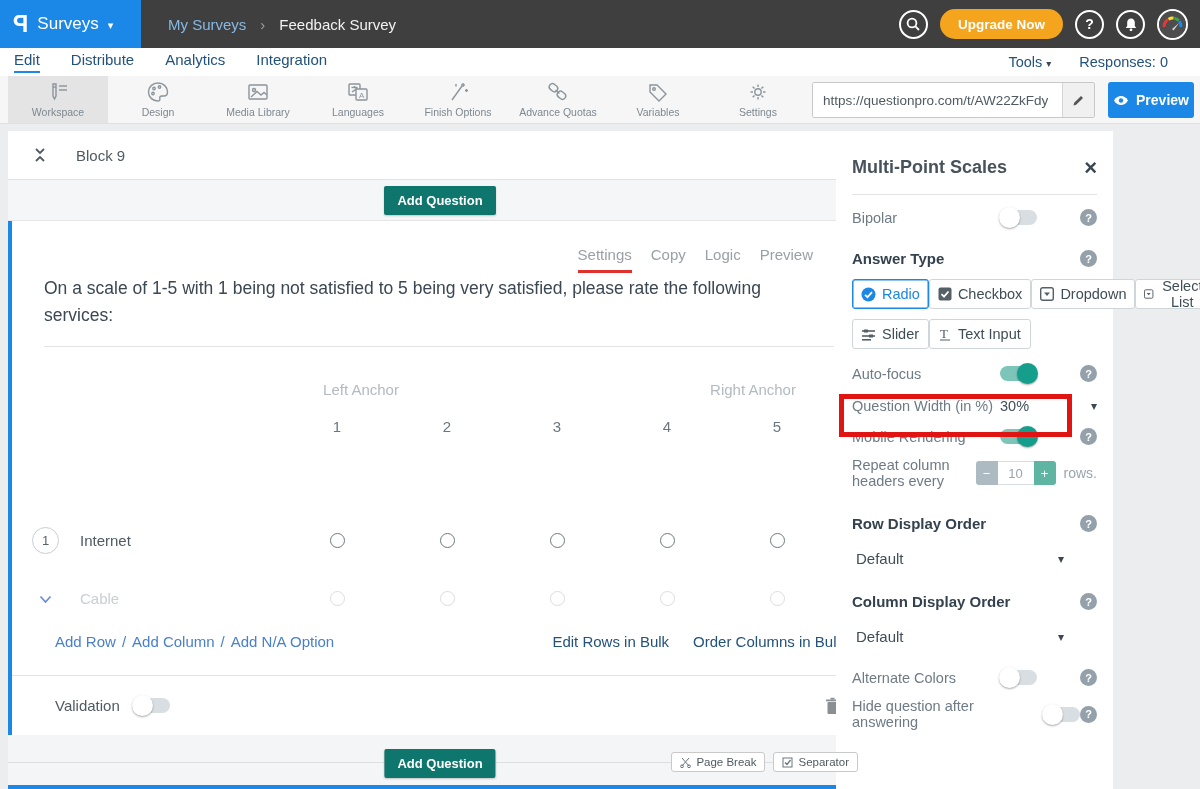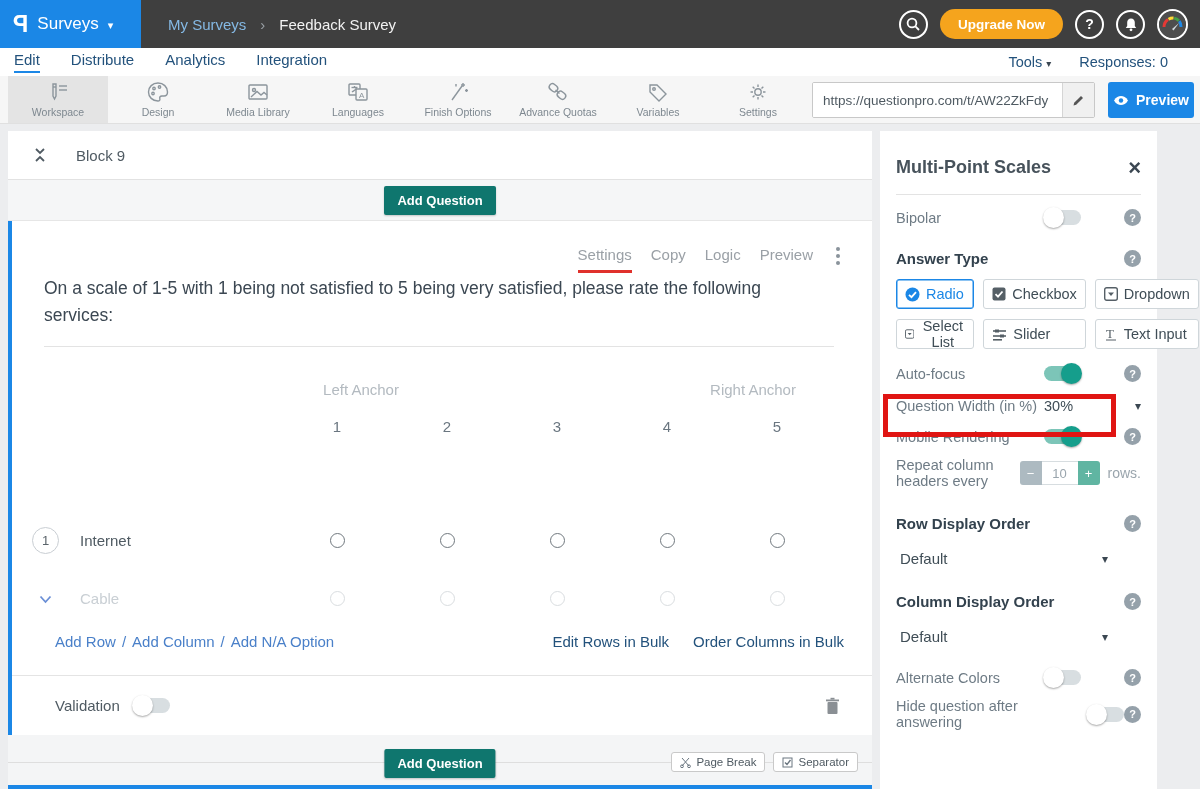--- a/index.html
+++ b/index.html
@@ -90,36 +90,36 @@
   .trash-btn { margin-left:auto; cursor:pointer; display:flex; }
 
   .footer-strip { height:54px; background:#f4f5f6; position:relative; }
   .footer-strip::before { content:""; position:absolute; left:0; right:0; top:27px; height:1px; background:#dedede; }
   .footer-strip .add-q-btn { position:absolute; left:50%; transform:translateX(-50%); top:14px; }
   .mini-btns { position:absolute; right:14px; top:17px; display:flex; gap:8px; }
   .mini-btn { background:#fff; border:1px solid #c9c9c9; border-radius:3px; font-size:11.5px; color:#4f5a62; padding:3px 8px; display:flex; align-items:center; gap:5px; cursor:pointer; font-family:inherit; z-index:1; }
   .blue-divider { position:absolute; bottom:0; left:0; width:100%; height:4px; background:#1b87e6; }
 
   
-  .sidebar { position:absolute; left:880px; top:7px; width:277px; height:658px; background:#fff; padding:26px 16px 8px 16px; }
+  .sidebar { position:absolute; left:836px; top:7px; width:277px; height:658px; background:#fff; padding:26px 16px 8px 16px; }
   .sb-title-row { display:flex; align-items:center; justify-content:space-between; }
   .sb-title { font-size:18px; font-weight:600; color:#47525b; }
   .sb-close { font-size:22px; font-weight:bold; color:#3b4752; cursor:pointer; line-height:18px; }
   .sb-divider { margin-top:16px; border-top:1px solid #e3e3e3; }
   .sb-row { display:flex; align-items:center; }
   .sb-label { font-size:14.5px; color:#6e7b85; }
   .sb-label.wide { flex:0 0 148px; }
   .sb-bold { font-size:15px; font-weight:bold; color:#33424e; }
   .help { width:17px; height:17px; border-radius:50%; background:#95a1aa; color:#fff; font-size:11px; font-weight:bold; display:flex; align-items:center; justify-content:center; margin-left:auto; cursor:pointer; flex-shrink:0; }
   .toggle { width:37px; height:15px; border-radius:8px; background:#d8dee1; position:relative; cursor:pointer; flex-shrink:0; }
   .toggle .knob { width:21px; height:21px; border-radius:50%; background:#fff; position:absolute; top:-3px; left:-1px; box-shadow:0 1px 2px rgba(0,0,0,.35); }
   .toggle.on { background:#7cc5b8; }
   .toggle.on .knob { left:auto; right:-1px; background:#159e8c; }
 
-  .at-grid { margin-top:12px; display:grid; grid-template-columns:1fr 1fr 1fr; gap:10px 9px; }
+  .at-grid { margin-top:12px; display:grid; grid-template-columns:1fr 1fr 1fr 1fr; gap:10px 0; }
   .at-btn { height:30px; border:1px solid #cfd6da; border-radius:3px; background:#fff; display:flex; align-items:center; gap:6px; padding:0 8px; font-size:14.5px; color:#3f4d56; cursor:pointer; font-family:inherit; }
   .at-btn.selected { border:1px solid #1b87e6; box-shadow:0 0 0 .5px #1b87e6 inset; color:#1b87e6; }
 
   .red-box { position:absolute; left:3px; top:263px; width:233px; height:43px; border:5px solid #e01513; pointer-events:none; }
 
   .qw-value { font-size:14.5px; color:#3f4d56; }
   .dk-caret { color:#3b4752; font-size:12px; }
   .stepper { display:flex; align-items:center; margin-left:auto; }
   .step-btn { width:22px; height:24px; border:none; color:#fff; font-size:13px; cursor:pointer; font-family:inherit; }
   .step-minus { background:#adbac1; border-radius:3px 0 0 3px; }

